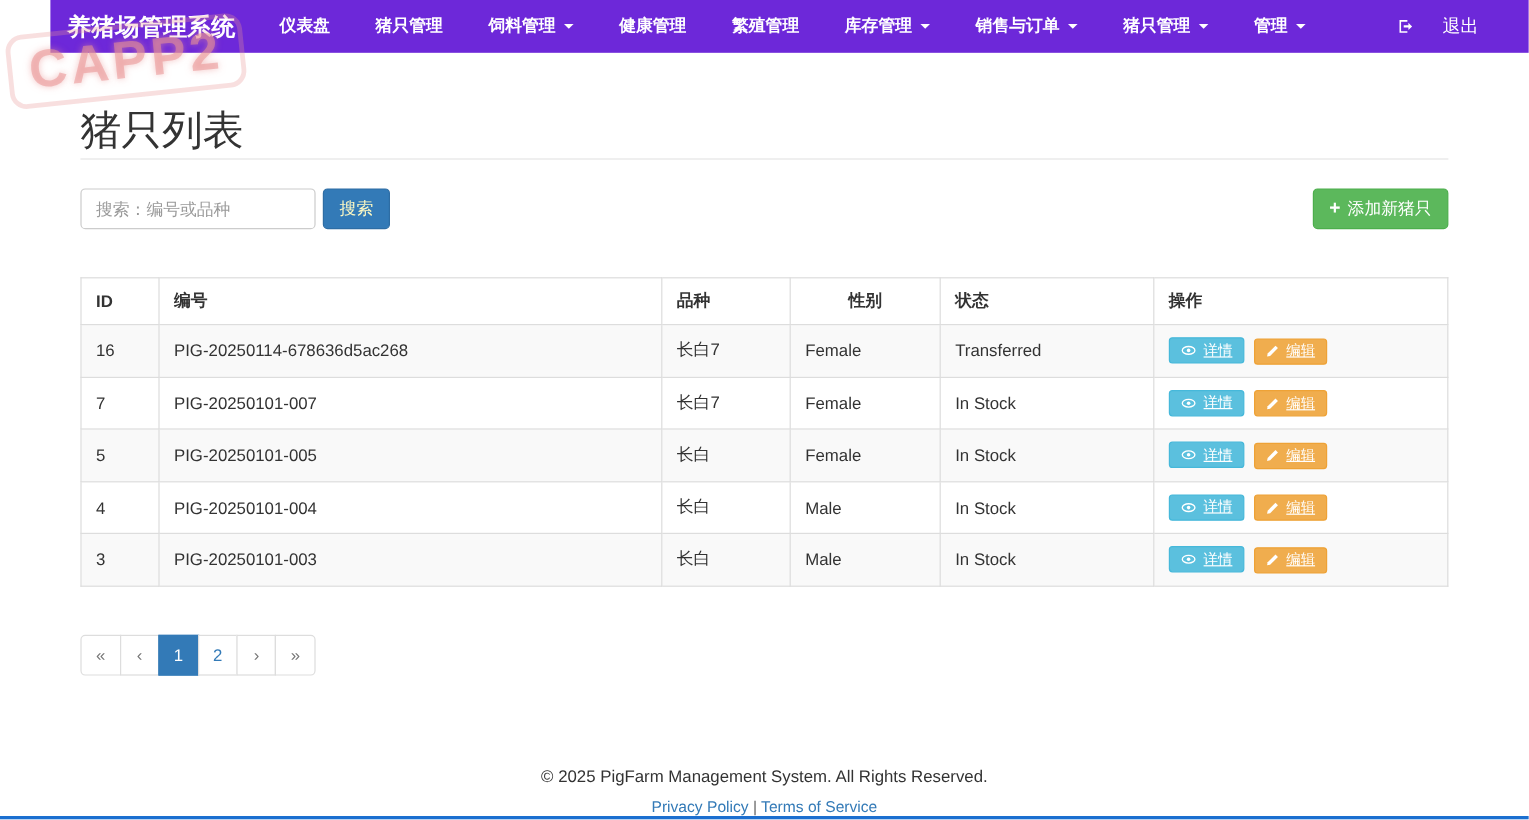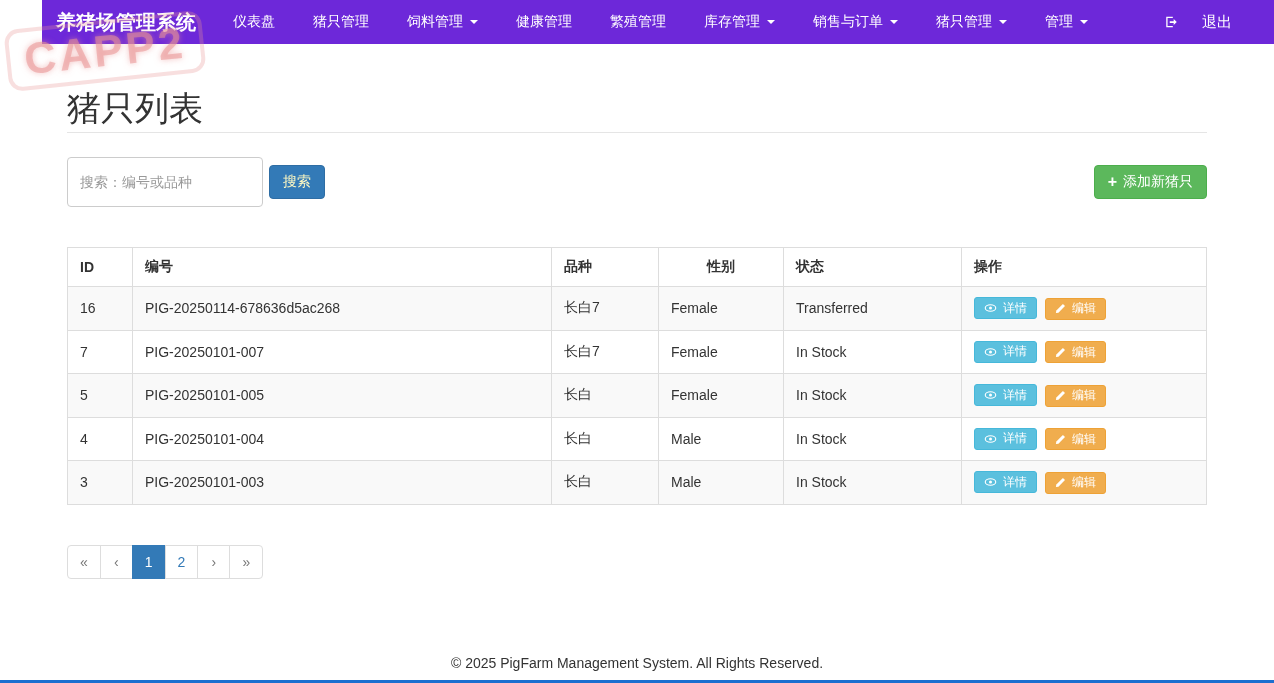--- a/index.html
+++ b/index.html
@@ -11,21 +11,21 @@
   }
 
   
   .navbar {
     height: 44px; background: #6d28d9; color: #fff;
     display: flex; align-items: center; padding: 0 14px;
     position: relative; z-index: 5; margin-left: 42px;
   }
   .brand { font-size: 20px; font-weight: bold; color:#fff; text-decoration:none; margin-right: 18px; white-space: nowrap; cursor:pointer; }
   .nav { display: flex; list-style: none; align-items: center; height: 100%; }
-  .nav-item { display: flex; align-items: center; gap: 7px; padding: 0 19px; height: 100%; font-size: 14px; cursor: pointer; white-space: nowrap; }
+  .nav-item { display: flex; align-items: center; gap: 7px; padding: 0 19px; height: 100%; font-size: 14px; cursor: pointer; white-space: nowrap; font-weight: bold; }
   .caret { width: 0; height: 0; border-left: 4px solid transparent; border-right: 4px solid transparent; border-top: 4px solid #fff; display:inline-block; }
   .logout { margin-left: auto; margin-right: 28px; display: flex; align-items: center; gap: 23px; font-size: 15px; cursor: pointer; }
 
   
   .watermark {
     position: absolute; top: 20px; left: 6px; z-index: 50;
     font-size: 44px; font-weight: 800; letter-spacing: 3px;
     color: rgba(233,148,148,0.55);
     border: 4px solid rgba(233,148,148,0.30);
     border-radius: 14px; padding: 2px 14px;
@@ -36,41 +36,41 @@
 
   
   .container { width: 1140px; margin: 0 auto; }
   .page-title { font-size: 34px; font-weight: 500; color:#333; margin-top: 42px; margin-bottom: 0; }
   .divider { border: 0; border-top: 1px solid #e5e5e5; margin-bottom: 24px; }
 
   
   .toolbar { display: flex; align-items: center; justify-content: space-between; margin-bottom: 40px; }
   .search-group { display: flex; align-items: center; gap: 6px; }
   .search-input {
-    width: 196px; height: 50px; padding: 6px 12px; font-size: 14px;
+    width: 196px; height: 34px; padding: 6px 12px; font-size: 14px;
     border: 1px solid #ccc; border-radius: 4px; color: #333; outline: none;
     font-family: inherit;
   }
   .search-input::placeholder { color: #999; }
   .btn { display: inline-flex; align-items: center; justify-content:center; gap: 6px; border-radius: 4px; cursor: pointer; font-family: inherit; border: 1px solid transparent; }
   .btn-primary { background: #337ab7; border-color: #2e6da4; color: #fef9c3; height: 34px; padding: 6px 13px; font-size: 14px; }
   .btn-success { background: #5cb85c; border-color: #4cae4c; color: #fff; height: 34px; padding: 6px 13px; font-size: 14px; }
   .plus-ico { font-weight: bold; font-size: 16px; line-height: 1; }
 
   
   table { width: 100%; border-collapse: collapse; font-size: 14px; }
   th, td { border: 1px solid #ddd; padding: 10px 12px; text-align: left; vertical-align: middle; }
   thead th { font-weight: bold; background: #fff; }
   tbody tr:nth-child(odd) { background: #f9f9f9; }
   .col-id { width: 65px; }
   .col-breed { width: 107px; }
   .col-sex { width: 125px; text-align: center; }
   .col-status { width: 178px; }
   .col-actions { width: 245px; }
-  .btn-xs { padding: 3px 9px; font-size: 12px; border-radius: 3px; height: 22px; }
+  .btn-xs { padding: 3px 9px; font-size: 12px; border-radius: 3px; height: 22px; text-decoration: underline; }
   .btn-info { background: #5bc0de; border-color: #46b8da; color: #fff; }
   .btn-warning { background: #f0ad4e; border-color: #eea236; color: #fff; margin-left: 4px; }
 
   
   .pagination { display: inline-flex; list-style: none; margin-top: 40px; }
   .page-item {
     min-width: 33px; height: 34px; padding: 0 12px;
     display: flex; align-items: center; justify-content: center;
     border: 1px solid #ddd; margin-left: -1px; background: #fff;
     color: #337ab7; font-size: 14px; cursor: pointer; user-select: none;

